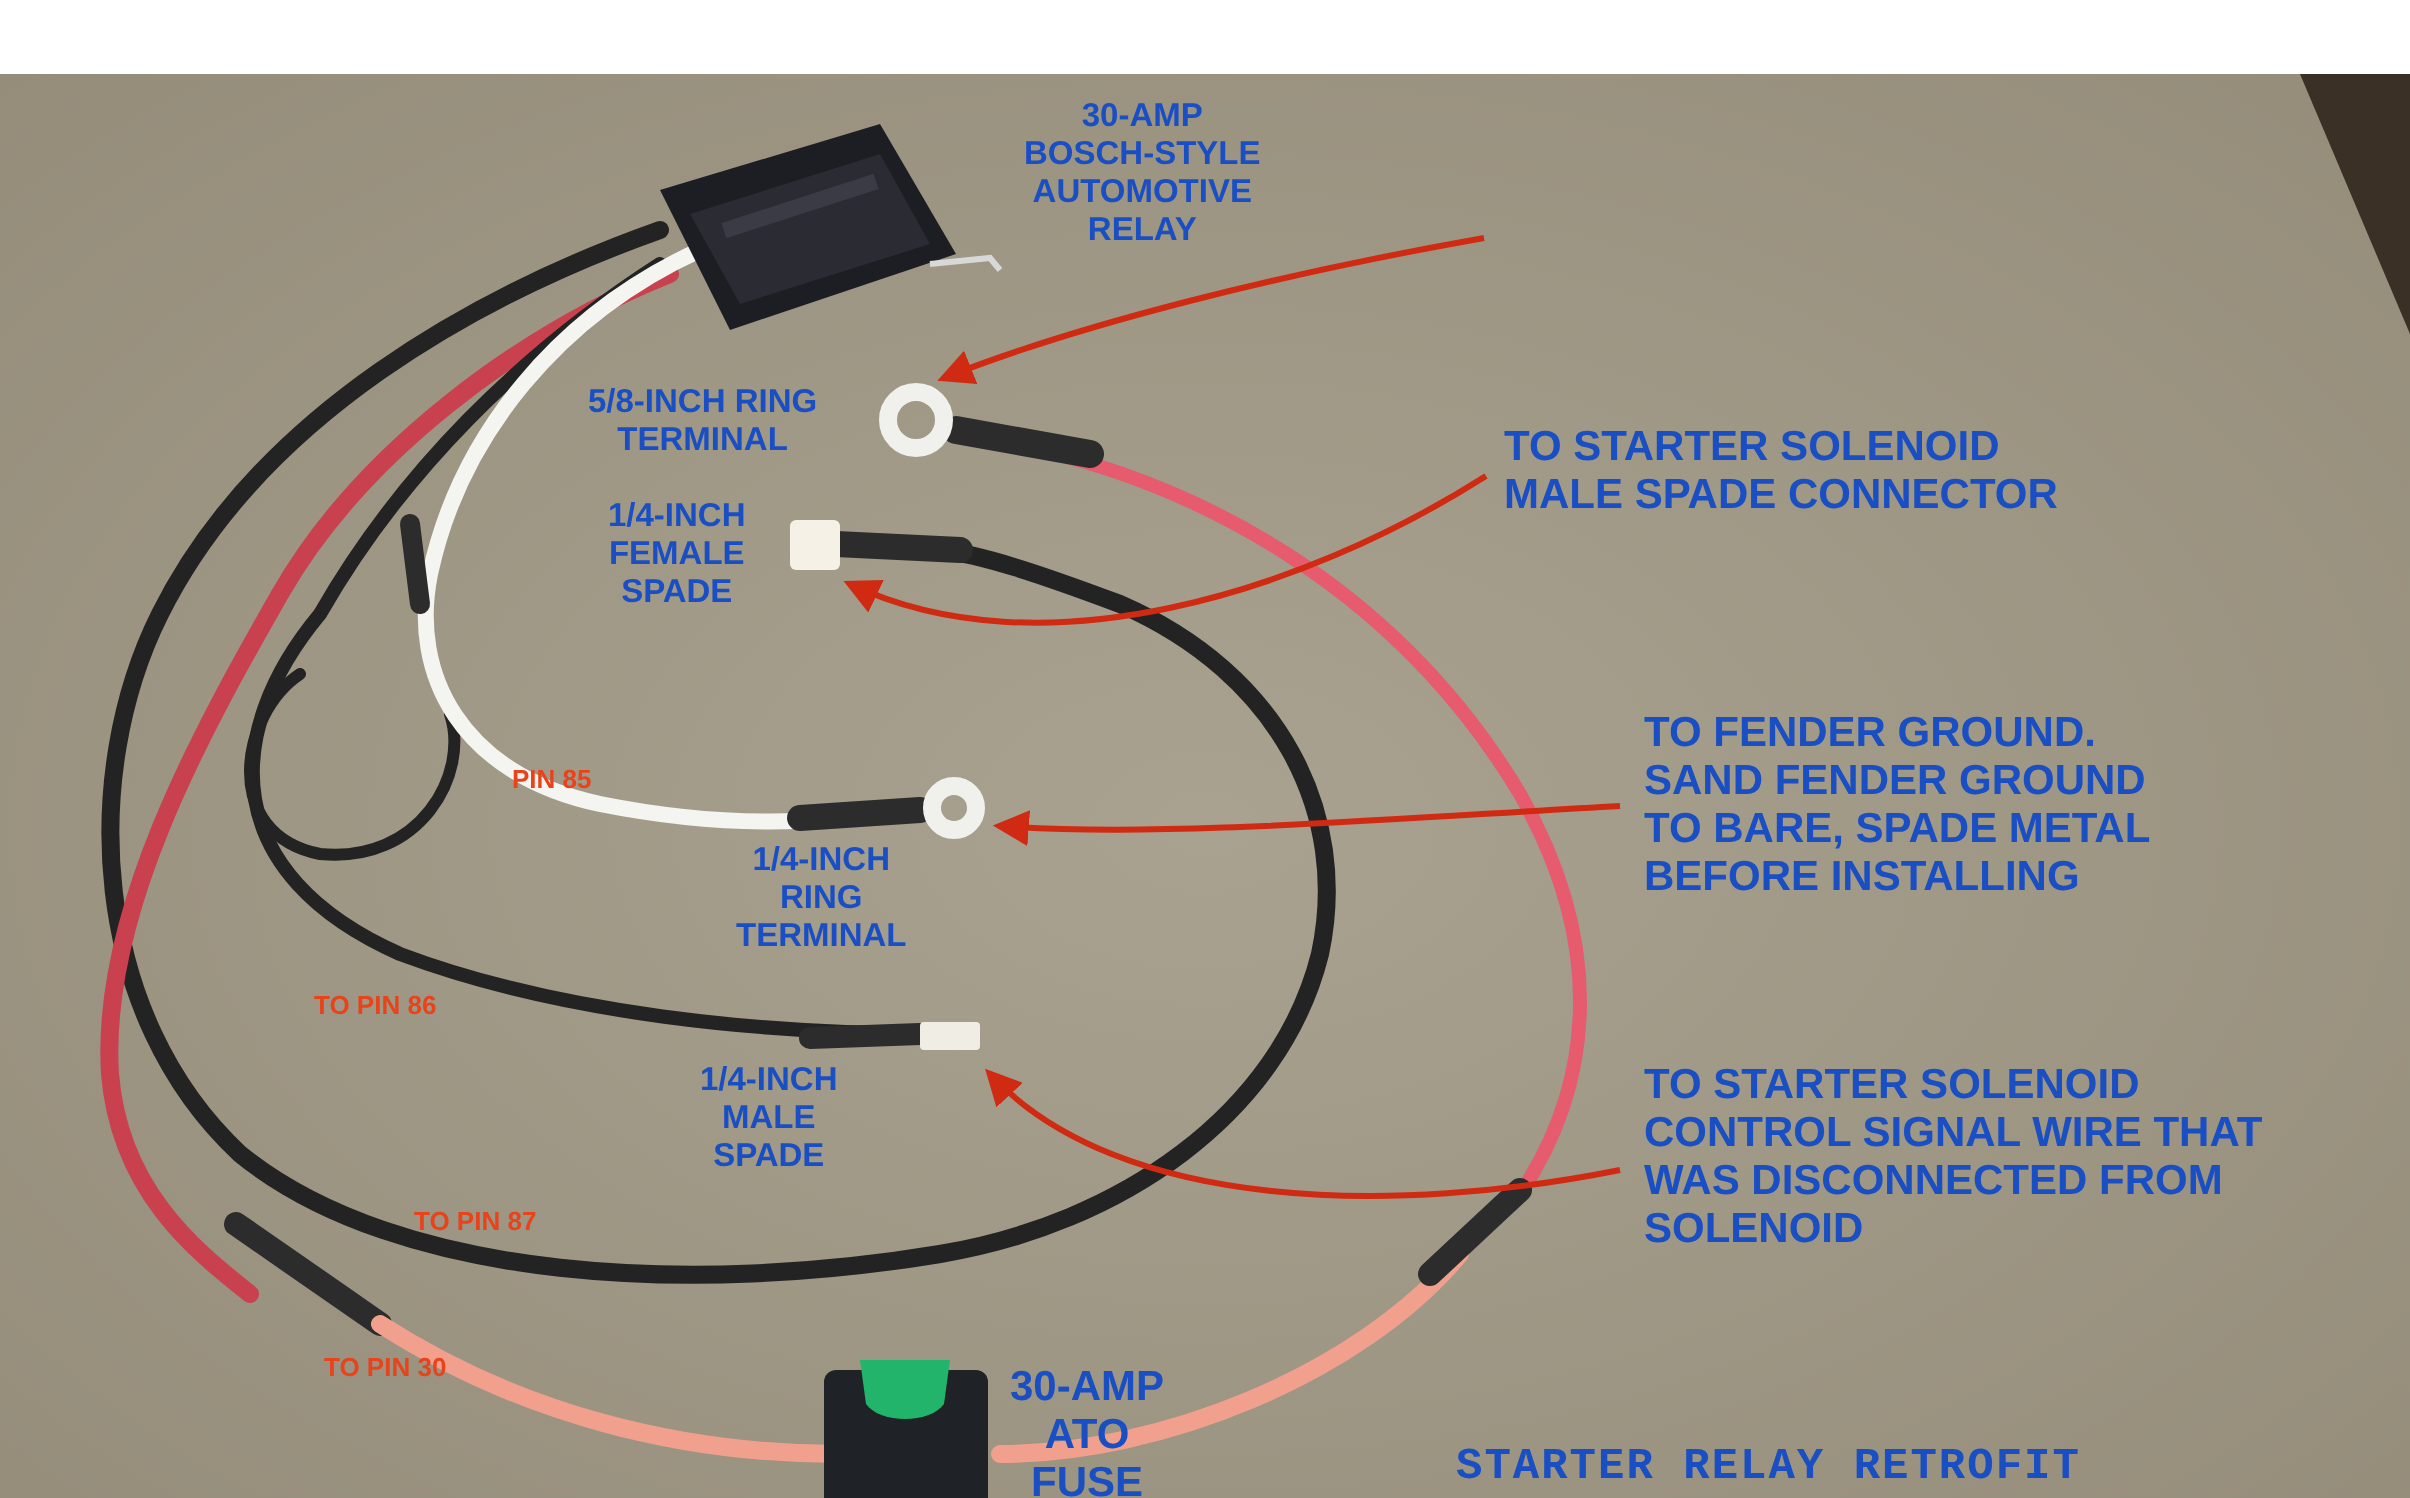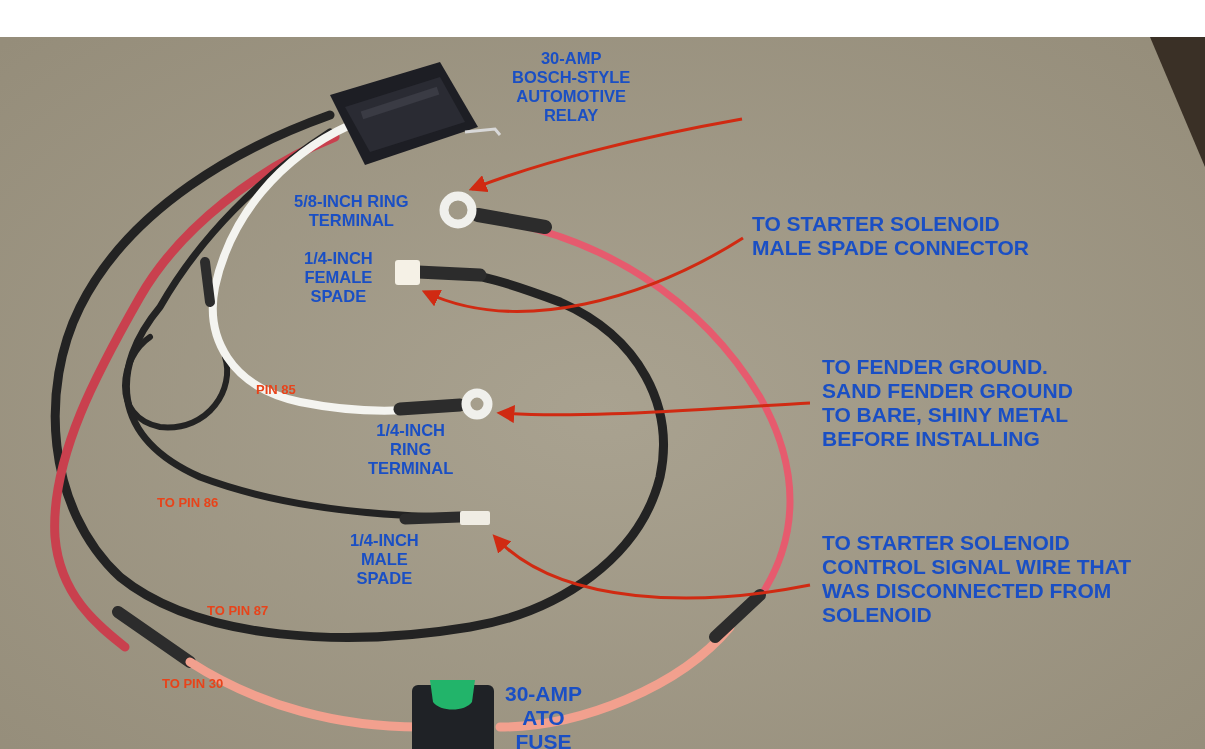--- a/index.html
+++ b/index.html
@@ -103,20 +103,21 @@
 
   <div class="lbl orange pin" style="left:256px; top:346px;">PIN 85</div>
   <div class="lbl orange pin" style="left:157px; top:459px;">TO PIN 86</div>
   <div class="lbl orange pin" style="left:207px; top:567px;">TO PIN 87</div>
   <div class="lbl orange pin" style="left:162px; top:640px;">TO PIN 30</div>
 
   <div class="lbl blue big" style="left:752px; top:175px;">TO STARTER SOLENOID
 MALE SPADE CONNECTOR</div>
   <div class="lbl blue big" style="left:822px; top:318px;">TO FENDER GROUND.
 SAND FENDER GROUND
-TO BARE, SHINY METAL
+TO BARE, SPADE METAL
 BEFORE INSTALLING</div>
   <div class="lbl blue big" style="left:822px; top:494px;">TO STARTER SOLENOID
 CONTROL SIGNAL WIRE THAT
 WAS DISCONNECTED FROM
 SOLENOID</div>
 
+  <div class="title" style="left:728px; top:684px;">STARTER RELAY RETROFIT</div>
 </div>
 
 </body></html>

